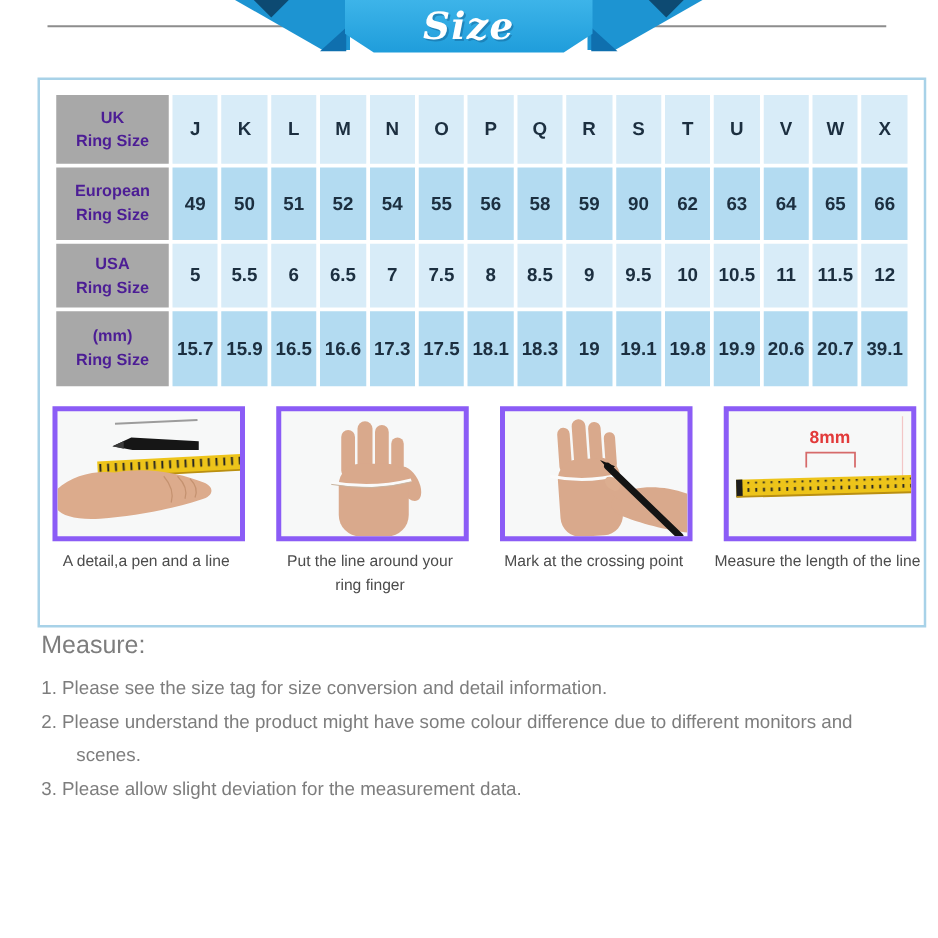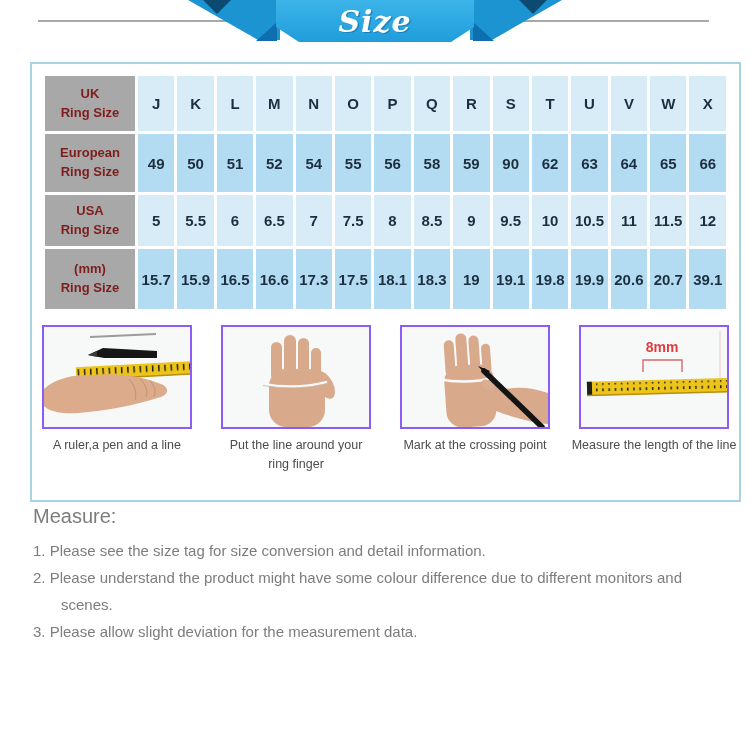--- a/index.html
+++ b/index.html
@@ -13,37 +13,37 @@
   .panel{
     position:absolute;left:30px;top:62px;width:711px;height:440px;
     box-sizing:border-box;border:2px solid #a8d2e8;background:#ffffff;
     padding:9px 10px 0 10px;
   }
   
   table.size-table{
     width:100%;border-collapse:separate;border-spacing:3px;table-layout:fixed;
   }
   .size-table th{
-    width:88px;background:#a8a8a8;color:#7f1d1d;
+    width:88px;background:#a8a8a8;color:#4c1d95;
     font-size:13px;font-weight:bold;line-height:1.45;text-align:center;
   }
   .size-table td{
     text-align:center;font-size:15px;font-weight:bold;color:#1c2f40;
   }
   .size-table tr:nth-child(1){height:55px;}
   .size-table tr:nth-child(2){height:58px;margin-top:47px;}
   .size-table tr:nth-child(3){height:51px;}
   .size-table tr:nth-child(4){height:60px;}
   tr.row-light td{background:#d8ecf8;}
   tr.row-medium td{background:#b3dbf1;}
   
   .figures{display:flex;justify-content:space-between;margin-top:13px;}
   .figure{width:150px;}
   .img-box{
-    width:146px;height:100px;border:2px solid #8b5cf6;background:#f7f8f8;
+    width:146px;height:100px;border:4px solid #8b5cf6;background:#f7f8f8;
     overflow:hidden;
   }
   .caption{
     margin-top:7px;font-size:12.5px;color:#4c4c4c;text-align:center;
     line-height:1.5;
   }
   .figure-1 .caption,.figure-3 .caption{white-space:nowrap;}
   .figure-4 .caption{white-space:nowrap;margin-left:-16px;margin-right:-16px;}
   
   .notice{
@@ -193,21 +193,21 @@
               <rect x="32" y="50" width="116" height="1.5" fill="#b98f12"></rect>
             </g>
             <g>
               <path d="M-2,64 C10,52 28,47 46,49 C72,44 100,50 117,57 C126,60.5 125,68 115,70.5 C92,78 62,84 34,86 C12,87.5 -2,82 -2,74 Z" fill="#dcab8c"></path>
               <path d="M96,52 C102,58 104,64 102,70" stroke="#c59270" stroke-width="1" fill="none"></path>
               <path d="M106,54 C111,59 112,64 110,69" stroke="#c59270" stroke-width="1" fill="none"></path>
               <path d="M85,52 C91,59 93,66 91,73" stroke="#c59270" stroke-width="1" fill="none"></path>
             </g>
           </svg>
         </div>
-        <div class="caption">A ruler,a pen and a line</div>
+        <div class="caption">A detail,a pen and a line</div>
       </div>
 
       <div class="figure figure-2">
         <div class="img-box">
           <svg width="146" height="100" viewBox="0 0 146 100">
             <g fill="#d9a98c">
               <rect x="48" y="15" width="11" height="38" rx="5.5"></rect>
               <rect x="61" y="8" width="12" height="45" rx="6"></rect>
               <rect x="75" y="11" width="11" height="42" rx="5.5"></rect>
               <rect x="88" y="21" width="10" height="32" rx="5"></rect>

